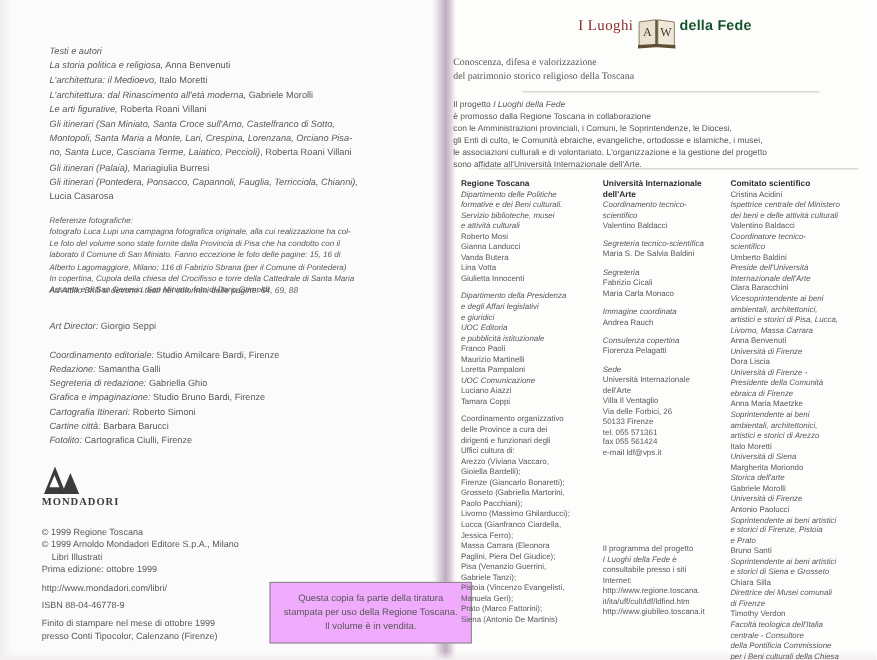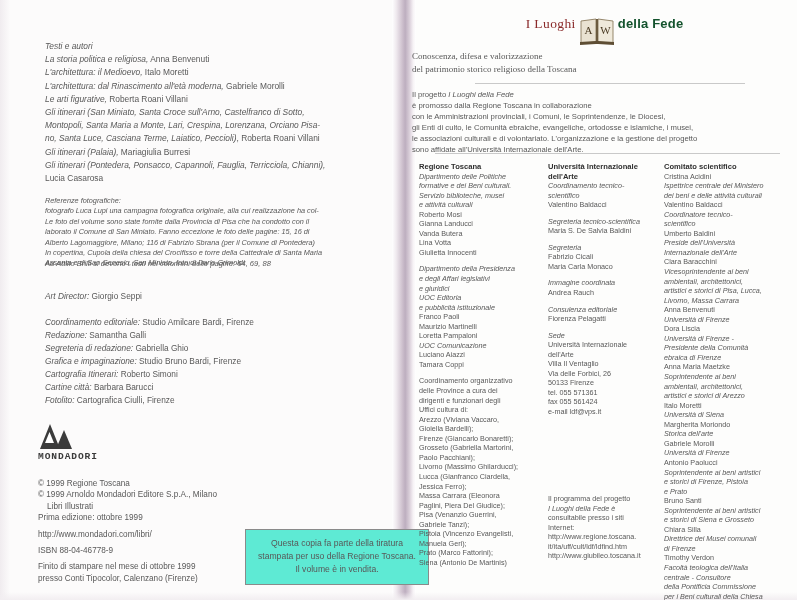--- a/index.html
+++ b/index.html
@@ -110,21 +110,21 @@
   }
 
   
   .mondadori {
     left: 38px; top: 424px;
     width: 120px;
   }
   .mondadori svg { display: block; }
   .mondadori .wordmark {
     display: block;
-    font-family: Liberation Mono, monospace;
+    font-family: Liberation Serif, serif;
     font-weight: bold;
     font-size: 9.6px;
     letter-spacing: 0.9px;
     color: #3b3b3b;
     margin-top: 1px;
   }
 
   .left-copyright {
     left: 38px; top: 478px;
     width: 330px;
@@ -136,21 +136,21 @@
   
   .note-box {
     left: 245px; top: 529px;
     width: 170px;
     border: 1px solid #8a8a8a;
     padding: 7px 6px 8px 6px;
     text-align: center;
     font-size: 8.6px;
     line-height: 13px;
     color: #3d3d3d;
-    background: #5eead4;
+    background: #f0abfc;
   }
 
   
   .logo-wrap {
     left: 412px; top: 14px;
     width: 385px;
     text-align: center;
   }
   .logo-row {
     display: inline-flex;
@@ -416,21 +416,21 @@
         <span class="ln it">Segreteria tecnico-scientifica</span>
         <span class="ln">Maria S. De Salvia Baldini</span>
         <span class="sp"></span>
         <span class="ln it">Segreteria</span>
         <span class="ln">Fabrizio Cicali</span>
         <span class="ln">Maria Carla Monaco</span>
         <span class="sp"></span>
         <span class="ln it">Immagine coordinata</span>
         <span class="ln">Andrea Rauch</span>
         <span class="sp"></span>
-        <span class="ln it">Consulenza editoriale</span>
+        <span class="ln it">Consulenza copertina</span>
         <span class="ln">Fiorenza Pelagatti</span>
         <span class="sp"></span>
         <span class="ln it">Sede</span>
         <span class="ln">Università Internazionale</span>
         <span class="ln">dell'Arte</span>
         <span class="ln">Villa Il Ventaglio</span>
         <span class="ln">Via delle Forbici, 26</span>
         <span class="ln">50133 Firenze</span>
         <span class="ln">tel. 055 571361</span>
         <span class="ln">fax 055 561424</span>

